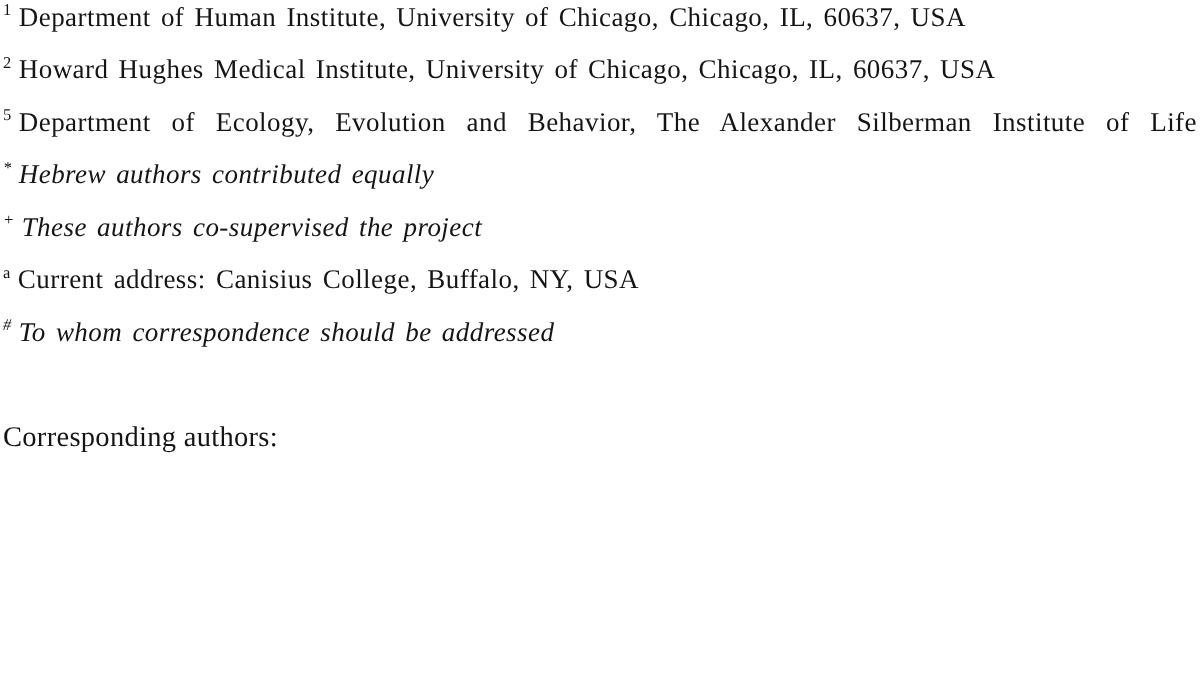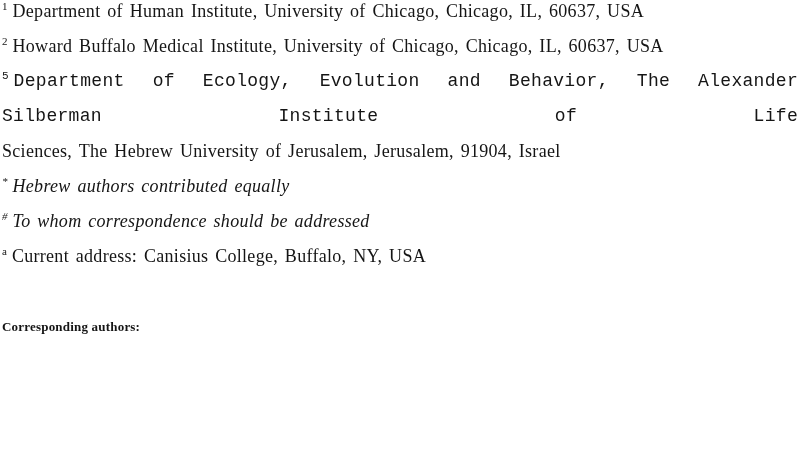--- a/index.html
+++ b/index.html
@@ -37,54 +37,53 @@
   p.line sup:empty {
     margin-right: 0;
   }
   p.italic {
     font-style: italic;
   }
   p.justified {
     white-space: normal;
     text-align: justify;
     text-align-last: justify;
-    font-family: Liberation Mono, monospace;
   }
   .blank-row {
     height: 35px;
   }
   p.heading {
     margin: 0;
-    font-size: 13px;
-    font-weight: bold;
+    font-size: 19px;
+    font-weight: normal;
     line-height: 35px;
     letter-spacing: 0.2px;
     white-space: nowrap;
   }
 </style>
 </head>
 <body>
 
 <div class="doc">
 
   <p class="line"><sup>1</sup><span>Department of Human Institute, University of Chicago, Chicago, IL, 60637, USA</span></p>
 
-  <p class="line"><sup>2</sup><span>Howard Buffalo Medical Institute, University of Chicago, Chicago, IL, 60637, USA</span></p>
+  <p class="line"><sup>2</sup><span>Howard Hughes Medical Institute, University of Chicago, Chicago, IL, 60637, USA</span></p>
 
 
 
   <p class="line justified"><sup>5</sup><span>Department of Ecology, Evolution and Behavior, The Alexander Silberman Institute of Life</span></p>
 
-  <p class="line"><sup></sup><span>Sciences, The Hebrew University of Jerusalem, Jerusalem, 91904, Israel</span></p>
 
 
   <p class="line italic"><sup>*</sup><span>Hebrew authors contributed equally</span></p>
 
+  <p class="line italic"><sup>+</sup><span>These authors co-supervised the project</span></p>
+
+  <p class="line"><sup>a</sup><span>Current address: Canisius College, Buffalo, NY, USA</span></p>
 
   <p class="line italic"><sup>#</sup><span>To whom correspondence should be addressed</span></p>
-
-  <p class="line"><sup>a</sup><span>Current address: Canisius College, Buffalo, NY, USA</span></p>
 
   <div class="blank-row"></div>
 
   <p class="heading">Corresponding authors:</p>
 
 </div>
 
 </body></html>

